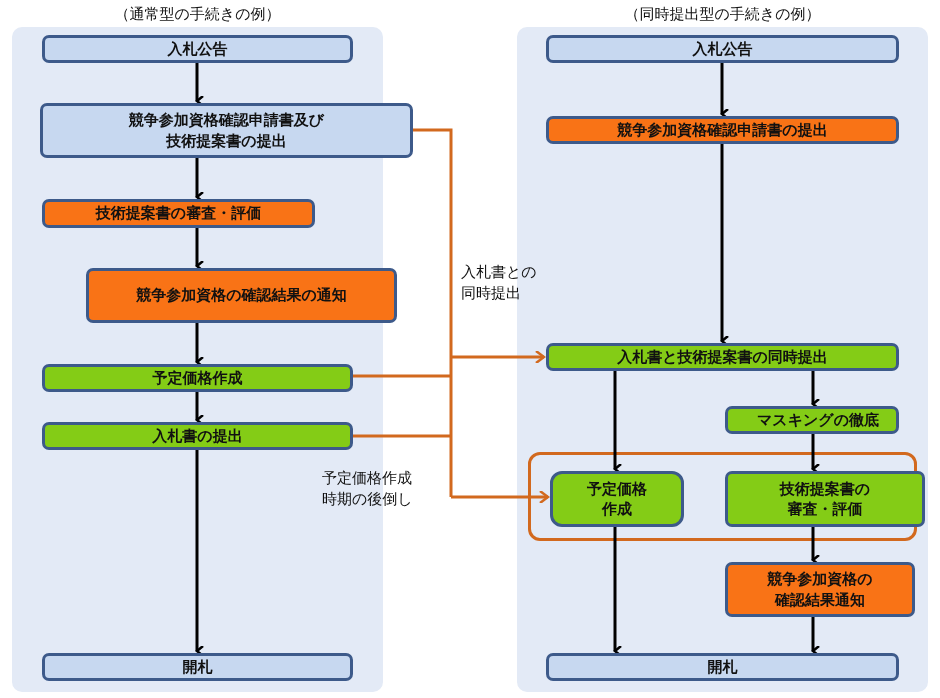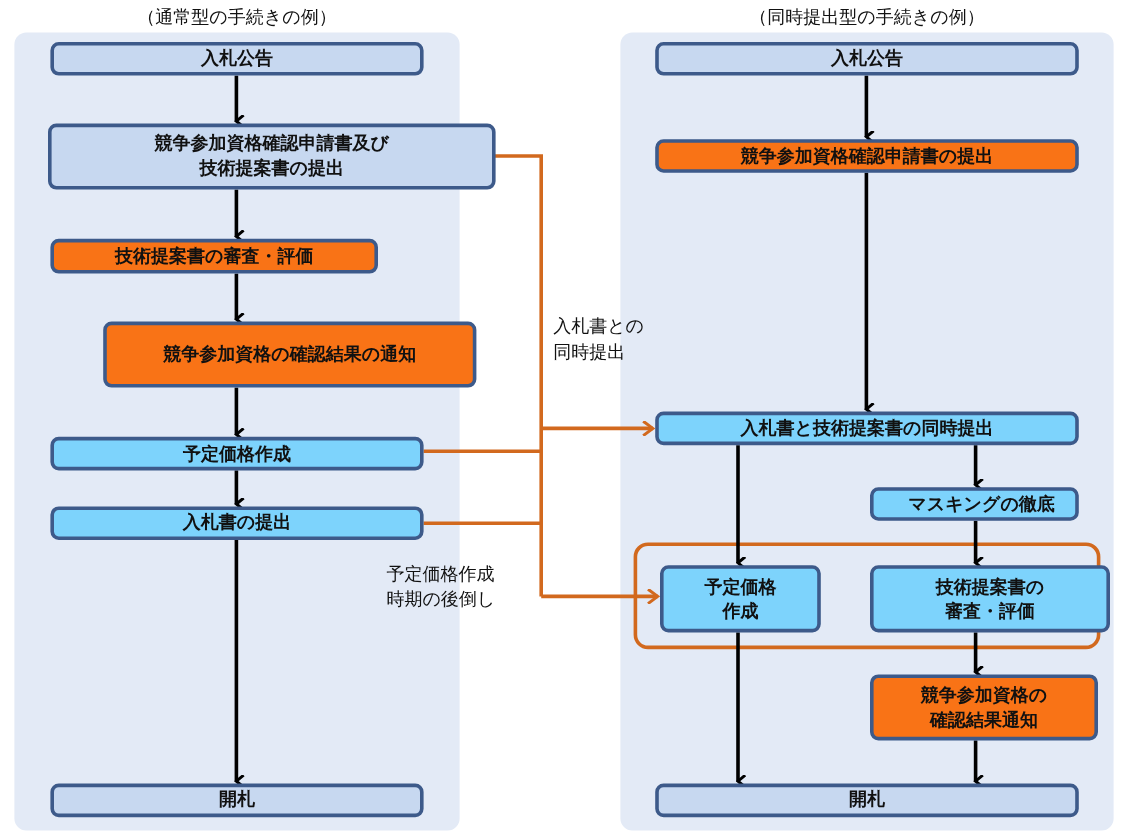--- a/index.html
+++ b/index.html
@@ -2,21 +2,21 @@
 <html><head>
 <meta charset="utf-8">
 <style>
   html,body{margin:0;padding:0;background:#fff;}
   body{width:940px;height:698px;position:relative;overflow:hidden;font-family:"DejaVu Sans",sans-serif;color:#111;}
   .panel{position:absolute;background:#e3eaf6;border-radius:10px;}
   .heading{position:absolute;font-size:15px;text-align:center;white-space:nowrap;}
   .box{position:absolute;box-sizing:border-box;border:3px solid #3d5a8a;border-radius:7px;display:flex;align-items:center;justify-content:center;text-align:center;font-size:15px;font-weight:bold;line-height:1.35;white-space:pre-line;}
   .blue{background:#c7d8f0;font-family:Liberation Serif, serif;}
   .gray{background:#f97316;}
-  .pink{background:#7dd3fc;}
+  .pink{background:#84cc16;}
   .group{position:absolute;box-sizing:border-box;border:3px solid #d2691e;border-radius:12px;}
   .note{position:absolute;font-size:15px;line-height:1.4;white-space:pre-line;}
   svg.lines{position:absolute;left:0;top:0;}
 </style>
 </head>
 <body>
 
 <div class="panel" style="left:12px;top:27px;width:371px;height:665px;"></div>
 <div class="panel" style="left:517px;top:27px;width:411px;height:665px;"></div>
 
@@ -57,28 +57,28 @@
   <line x1="451" y1="357" x2="544" y2="357" stroke="#d2691e" stroke-width="3" marker-end="url(#org)"></line>
   <line x1="451" y1="497" x2="548" y2="497" stroke="#d2691e" stroke-width="3" marker-end="url(#org)"></line>
 </svg>
 
 <div class="box blue" style="left:42px;top:35px;width:311px;height:28px;">入札公告</div>
 <div class="box blue" style="left:40px;top:103px;width:373px;height:55px;">競争参加資格確認申請書及び
 技術提案書の提出</div>
 <div class="box gray" style="left:42px;top:199px;width:273px;height:29px;">技術提案書の審査・評価</div>
 <div class="box gray" style="left:42px;top:268px;width:311px;height:55px;margin-left:44px;">競争参加資格の確認結果の通知</div>
 <div class="box pink" style="left:42px;top:364px;width:311px;height:28px;">予定価格作成</div>
-<div class="box pink" style="left:42px;top:422px;width:311px;height:28px;font-family:Liberation Serif, serif;">入札書の提出</div>
+<div class="box pink" style="left:42px;top:422px;width:311px;height:28px;">入札書の提出</div>
 <div class="box blue" style="left:42px;top:653px;width:311px;height:28px;">開札</div>
 
 <div class="box blue" style="left:546px;top:35px;width:353px;height:28px;">入札公告</div>
 <div class="box gray" style="left:546px;top:116px;width:353px;height:28px;">競争参加資格確認申請書の提出</div>
 <div class="box pink" style="left:546px;top:343px;width:353px;height:28px;">入札書と技術提案書の同時提出</div>
 <div class="box pink" style="left:725px;top:406px;width:174px;height:28px;padding-left:12px;">マスキングの徹底</div>
-<div class="box pink" style="left:550px;top:471px;width:134px;height:56px;">予定価格
+<div class="box pink" style="left:550px;top:471px;width:134px;height:56px;border-radius:12px;">予定価格
 作成</div>
 <div class="box pink" style="left:725px;top:471px;width:200px;height:56px;">技術提案書の
 審査・評価</div>
 <div class="box gray" style="left:725px;top:562px;width:190px;height:55px;">競争参加資格の
 確認結果通知</div>
 <div class="box blue" style="left:546px;top:653px;width:353px;height:28px;">開札</div>
 
 <div class="note" style="left:461px;top:262px;">入札書との
 同時提出</div>
 <div class="note" style="left:322px;top:468px;">予定価格作成

